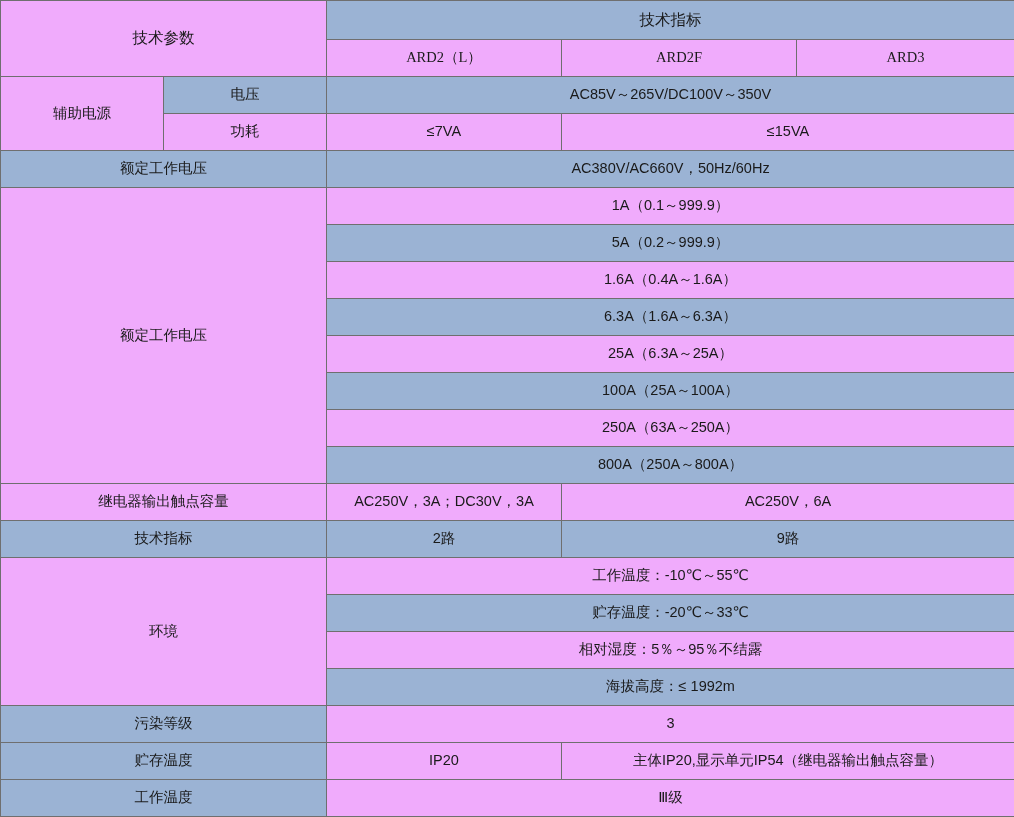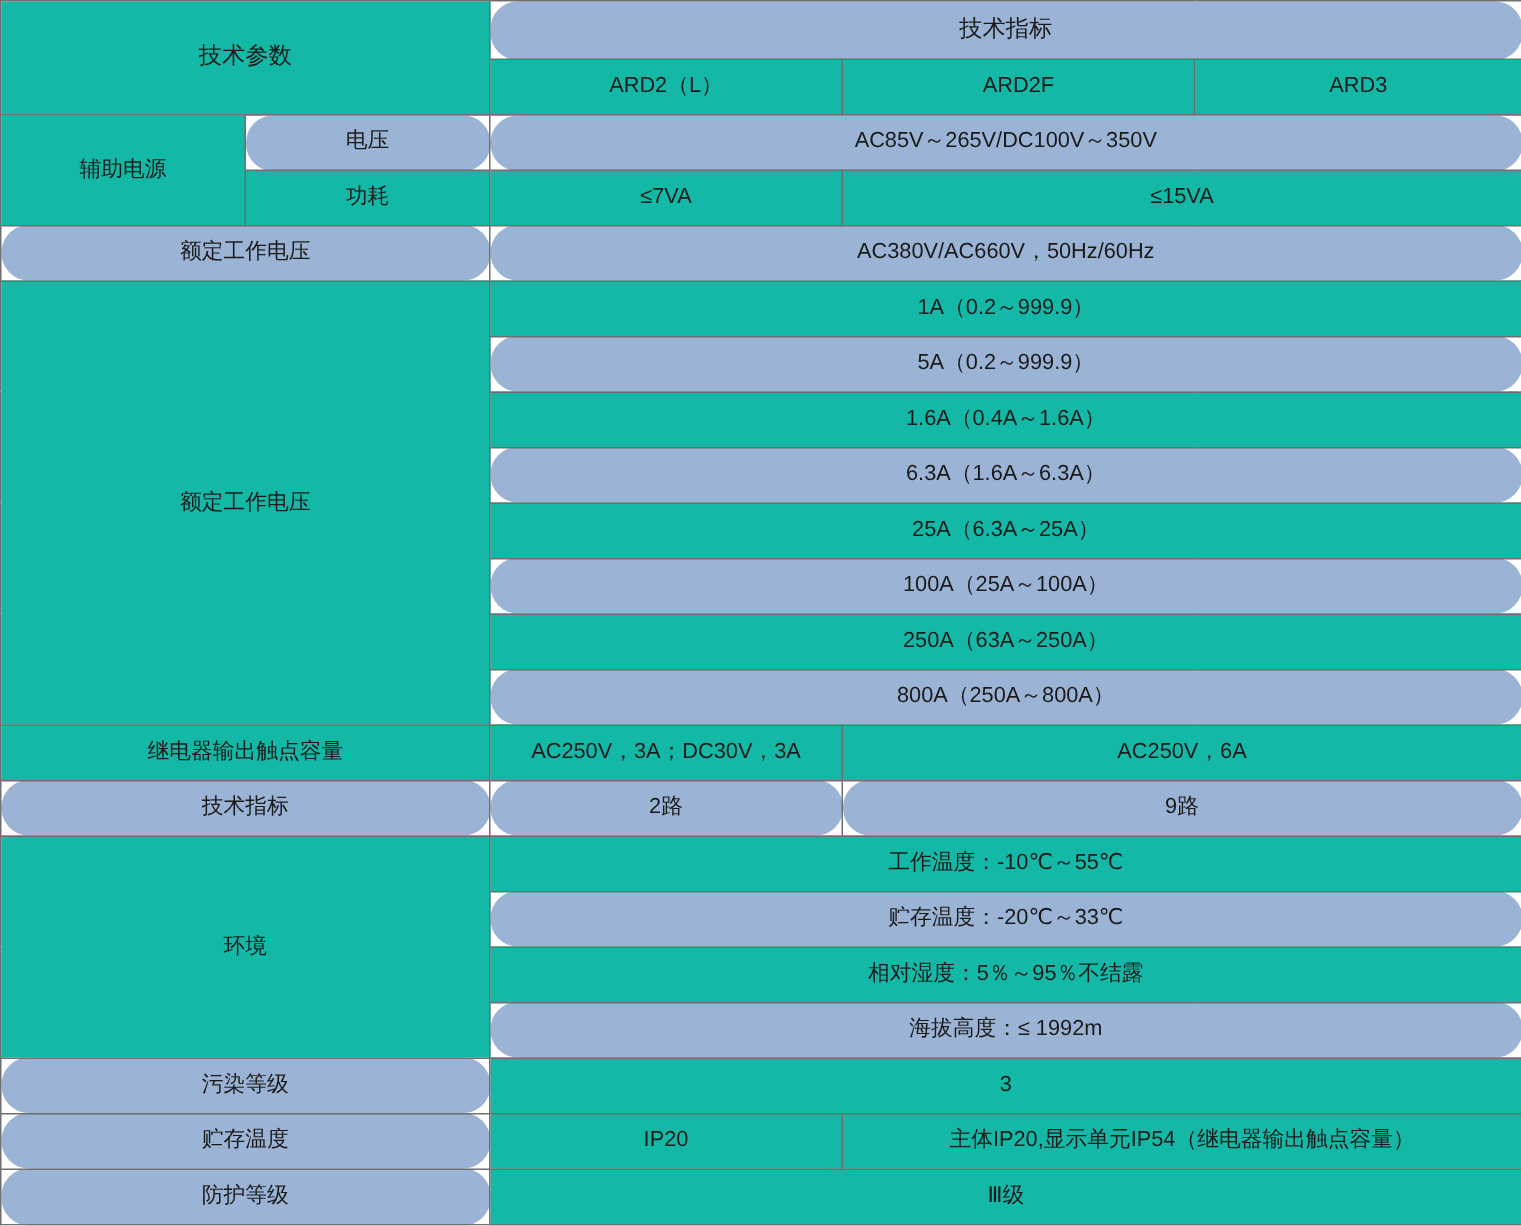--- a/index.html
+++ b/index.html
@@ -20,30 +20,30 @@
   }
   #spec-table td {
     border: 1px solid #6f6f6f;
     text-align: center;
     vertical-align: middle;
     padding: 2px 4px;
     line-height: 1.35;
   }
   .shade {
     background: #9bb3d4;
-    border-radius: 18px;
   }
   .plain {
-    background: #14b8a6;
+    background: #f0abfc;
   }
   .hdr {
     font-size: 15.5px;
   }
   .nowrap {
     white-space: nowrap;
+    font-family: Liberation Serif, serif;
   }
   col.c-label   { width: 163px; }
   col.c-sublabel{ width: 163px; }
   col.c-a       { width: 235px; }
   col.c-b       { width: 235px; }
   col.c-c       { width: 218px; }
 </style>
 </head>
 <body>
 
@@ -78,21 +78,21 @@
       <td class="plain" colspan="2">≤15VA</td>
     </tr>
 
     <tr>
       <td class="shade" colspan="2">额定工作电压</td>
       <td class="shade" colspan="3">AC380V/AC660V，50Hz/60Hz</td>
     </tr>
 
     <tr>
       <td class="plain" colspan="2" rowspan="8">额定工作电压</td>
-      <td class="plain" colspan="3">1A（0.2～999.9）</td>
+      <td class="plain" colspan="3">1A（0.1～999.9）</td>
     </tr>
     <tr>
       <td class="shade" colspan="3">5A（0.2～999.9）</td>
     </tr>
     <tr>
       <td class="plain" colspan="3">1.6A（0.4A～1.6A）</td>
     </tr>
     <tr>
       <td class="shade" colspan="3">6.3A（1.6A～6.3A）</td>
     </tr>
@@ -140,17 +140,17 @@
       <td class="plain" colspan="3">3</td>
     </tr>
 
     <tr>
       <td class="shade" colspan="2">贮存温度</td>
       <td class="plain">IP20</td>
       <td class="plain" colspan="2">主体IP20,显示单元IP54（继电器输出触点容量）</td>
     </tr>
 
     <tr>
-      <td class="shade" colspan="2">防护等级</td>
+      <td class="shade" colspan="2">工作温度</td>
       <td class="plain" colspan="3">Ⅲ级</td>
     </tr>
   </tbody>
 </table>
 
 </body></html>

